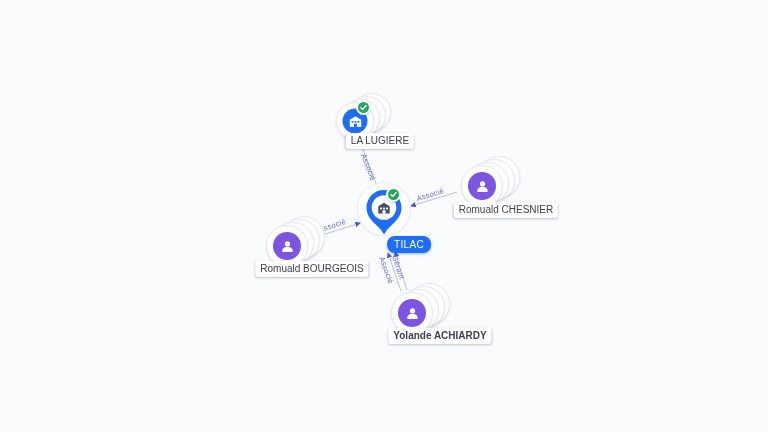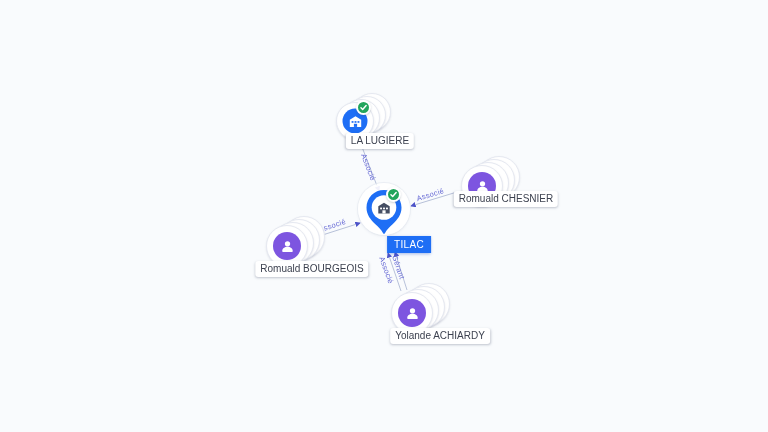--- a/index.html
+++ b/index.html
@@ -49,21 +49,21 @@
   }
 
   
   .pill{
     position:absolute;transform:translateX(-50%);
     background:#fff;border-radius:3px;padding:2px 5px 2.5px;
     font-size:10px;line-height:1.15;color:#3d4250;white-space:nowrap;
     box-shadow:0 1px 2.5px rgba(55,65,95,.3);z-index:9;cursor:pointer;margin-left:25px;
   }
   .pill-blue{
-    background:#1e6ef5;color:#fff;border-radius:0;
+    background:#1e6ef5;color:#fff;border-radius:8px;
     padding:2.5px 7px 3px;font-size:10px;letter-spacing:.3px;
     box-shadow:0 1px 3px rgba(30,80,200,.4);
   }
 
   
   .center-node{position:absolute;cursor:pointer}
   .halo{
     position:absolute;width:52px;height:52px;border-radius:50%;
     background:rgba(255,255,255,.92);left:0;top:0;z-index:1;
     box-shadow:0 0 0 1px rgba(230,233,241,.7), 0 1px 3px rgba(80,90,120,.12);
@@ -145,21 +145,21 @@
     <div class="stack s2"></div>
     <div class="stack s1"></div>
     <div class="disc"></div>
     <div class="avatar">
       <svg width="17" height="17" viewBox="0 0 20 20">
         <circle cx="10" cy="6.9" r="3.1" fill="#fff"></circle>
         <path d="M3.8 15.6c0-3.4 2.8-5.3 6.2-5.3s6.2 1.9 6.2 5.3c0 .6-.4 1-1 1H4.8c-.6 0-1-.4-1-1z" fill="#fff"></path>
       </svg>
     </div>
   </div>
-  <div class="pill" style="left:481px;top:191px;">Romuald CHESNIER</div>
+  <div class="pill" style="left:481px;top:202px;">Romuald CHESNIER</div>
 
   <div class="node person-node" style="left:266px;top:225px;">
     <div class="stack s3"></div>
     <div class="stack s2"></div>
     <div class="stack s1"></div>
     <div class="disc"></div>
     <div class="avatar">
       <svg width="17" height="17" viewBox="0 0 20 20">
         <circle cx="10" cy="6.9" r="3.1" fill="#fff"></circle>
         <path d="M3.8 15.6c0-3.4 2.8-5.3 6.2-5.3s6.2 1.9 6.2 5.3c0 .6-.4 1-1 1H4.8c-.6 0-1-.4-1-1z" fill="#fff"></path>
@@ -173,15 +173,15 @@
     <div class="stack s2"></div>
     <div class="stack s1"></div>
     <div class="disc"></div>
     <div class="avatar">
       <svg width="17" height="17" viewBox="0 0 20 20">
         <circle cx="10" cy="6.9" r="3.1" fill="#fff"></circle>
         <path d="M3.8 15.6c0-3.4 2.8-5.3 6.2-5.3s6.2 1.9 6.2 5.3c0 .6-.4 1-1 1H4.8c-.6 0-1-.4-1-1z" fill="#fff"></path>
       </svg>
     </div>
   </div>
-  <div class="pill" style="left:415px;top:328px;">Yolande ACHIARDY</div>
+  <div class="pill" style="left:415px;top:328px;font-weight:bold;">Yolande ACHIARDY</div>
 
 </div>
 
 </body></html>

